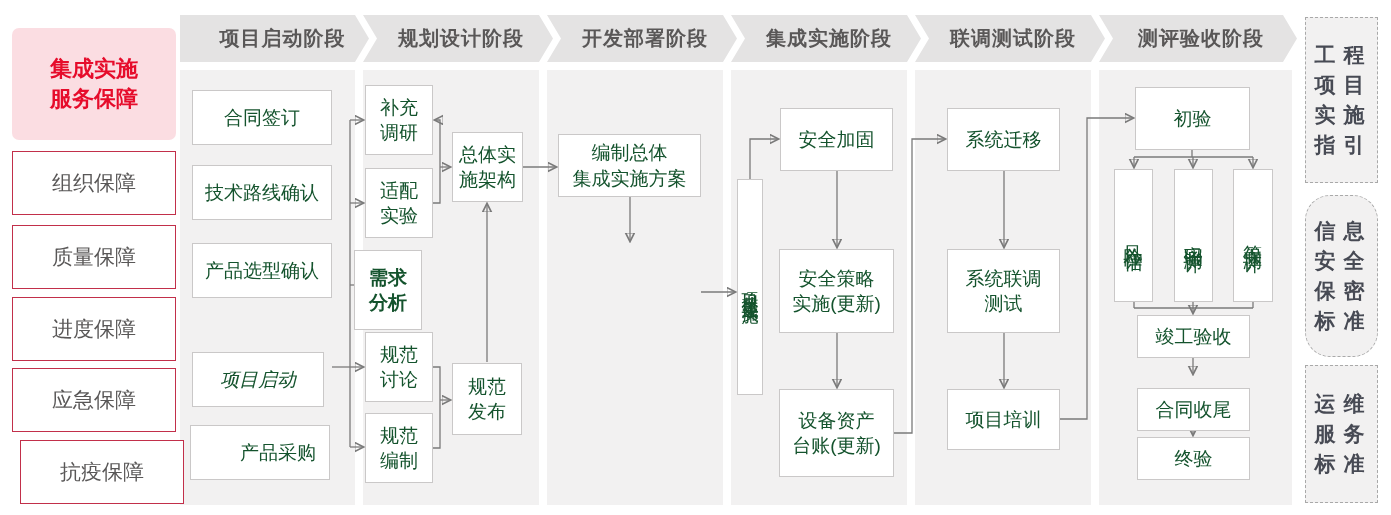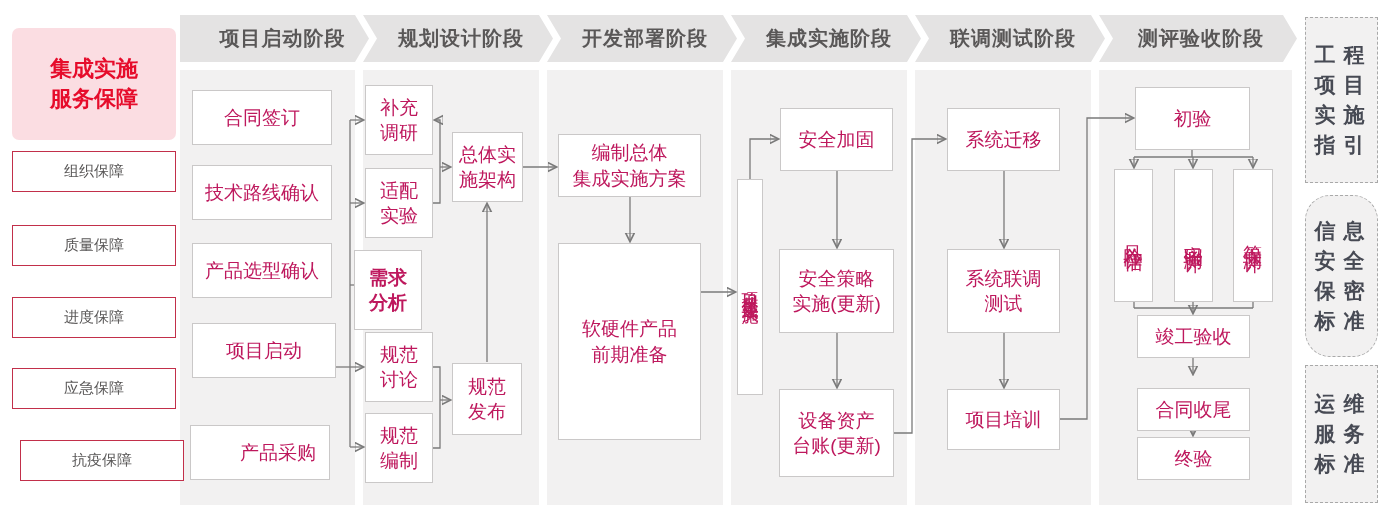--- a/index.html
+++ b/index.html
@@ -15,40 +15,40 @@
     display:flex;align-items:center;justify-content:center;
     font-size:20px;font-weight:bold;color:#595757;letter-spacing:1px;
     clip-path:polygon(0 0,calc(100% - 14px) 0,100% 50%,calc(100% - 14px) 100%,0 100%,14px 50%);
     padding-left:6px;box-sizing:border-box;
   }
   .banner.first{clip-path:polygon(0 0,calc(100% - 14px) 0,100% 50%,calc(100% - 14px) 100%,0 100%);padding-left:16px;}
   
   .node{
     position:absolute;background:#ffffff;border:1px solid #cac8c8;
     display:flex;align-items:center;justify-content:center;text-align:center;
-    color:#be185d;font-size:19px;line-height:1.32;white-space:pre-line;
+    color:#14532d;font-size:19px;line-height:1.32;white-space:pre-line;
     box-sizing:border-box;
   }
   .node.vert{
     writing-mode:vertical-rl;text-orientation:upright;letter-spacing:2px;
     font-size:17px;line-height:1;white-space:normal;
   }
   .node.vert4{font-size:19px;letter-spacing:3px;}
   
   .side-title{
     position:absolute;left:12px;top:28px;width:164px;height:112px;
     background:#fbdde2;border-radius:7px;
     display:flex;align-items:center;justify-content:center;text-align:center;
     color:#e60c2b;font-size:22px;font-weight:bold;line-height:30px;white-space:pre-line;
   }
   .side-item{
-    position:absolute;left:12px;width:164px;height:41px;
+    position:absolute;left:12px;width:164px;height:64px;
     background:#ffffff;border:1.5px solid #c22f4a;
     display:flex;align-items:center;justify-content:center;
-    color:#595757;font-size:15px;box-sizing:border-box;
+    color:#595757;font-size:21px;box-sizing:border-box;
   }
   
   .standard{
     position:absolute;left:1305px;width:73px;background:#f2f1f1;
     border:1px dashed #a9a9a9;box-sizing:border-box;
     display:flex;align-items:center;justify-content:center;text-align:left;
     color:#474a54;font-size:21px;font-weight:bold;line-height:30px;
     letter-spacing:8px;padding-left:4px;white-space:pre-line;
   }
   
@@ -134,42 +134,40 @@
 服务保障</div>
   <div class="side-item" style="top:151px;">组织保障</div>
   <div class="side-item" style="top:225px;">质量保障</div>
   <div class="side-item" style="top:297px;">进度保障</div>
   <div class="side-item" style="top:368px;">应急保障</div>
   <div class="side-item" style="top:440px;margin-left:8px;">抗疫保障</div>
 
   <div class="node" style="left:192px;top:90px;width:140px;height:55px;">合同签订</div>
   <div class="node" style="left:192px;top:165px;width:140px;height:55px;">技术路线确认</div>
   <div class="node" style="left:192px;top:243px;width:140px;height:55px;">产品选型确认</div>
-  <div class="node" style="left:192px;top:323px;width:144px;height:55px;">项目启动</div>
+  <div class="node" style="left:192px;top:352px;width:132px;height:55px;font-style:italic;">项目启动</div>
   <div class="node" style="left:190px;top:425px;width:140px;height:55px;padding-left:36px;">产品采购</div>
 
   <div class="node" style="left:365px;top:85px;width:68px;height:70px;">补充
 调研</div>
   <div class="node" style="left:365px;top:168px;width:68px;height:70px;">适配
 实验</div>
   <div class="node" style="left:354px;top:250px;width:68px;height:80px;font-weight:bold;">需求
 分析</div>
   <div class="node" style="left:365px;top:332px;width:68px;height:70px;">规范
 讨论</div>
   <div class="node" style="left:365px;top:413px;width:68px;height:70px;">规范
 编制</div>
   <div class="node" style="left:452px;top:132px;width:71px;height:70px;">总体实
 施架构</div>
   <div class="node" style="left:452px;top:363px;width:70px;height:72px;">规范
 发布</div>
 
   <div class="node" style="left:558px;top:134px;width:143px;height:63px;">编制总体
 集成实施方案</div>
-  <div class="node" style="left:558px;top:243px;width:143px;height:197px;">软硬件产品
-前期准备</div>
 
   <div class="node vert" style="left:737px;top:179px;width:26px;height:216px;">项目整体集成实施</div>
   <div class="node" style="left:780px;top:108px;width:113px;height:63px;">安全加固</div>
   <div class="node" style="left:779px;top:249px;width:115px;height:84px;">安全策略
 实施(更新)</div>
   <div class="node" style="left:779px;top:389px;width:115px;height:88px;">设备资产
 台账(更新)</div>
 
   <div class="node" style="left:947px;top:108px;width:113px;height:63px;">系统迁移</div>
   <div class="node" style="left:947px;top:249px;width:113px;height:84px;">系统联调

